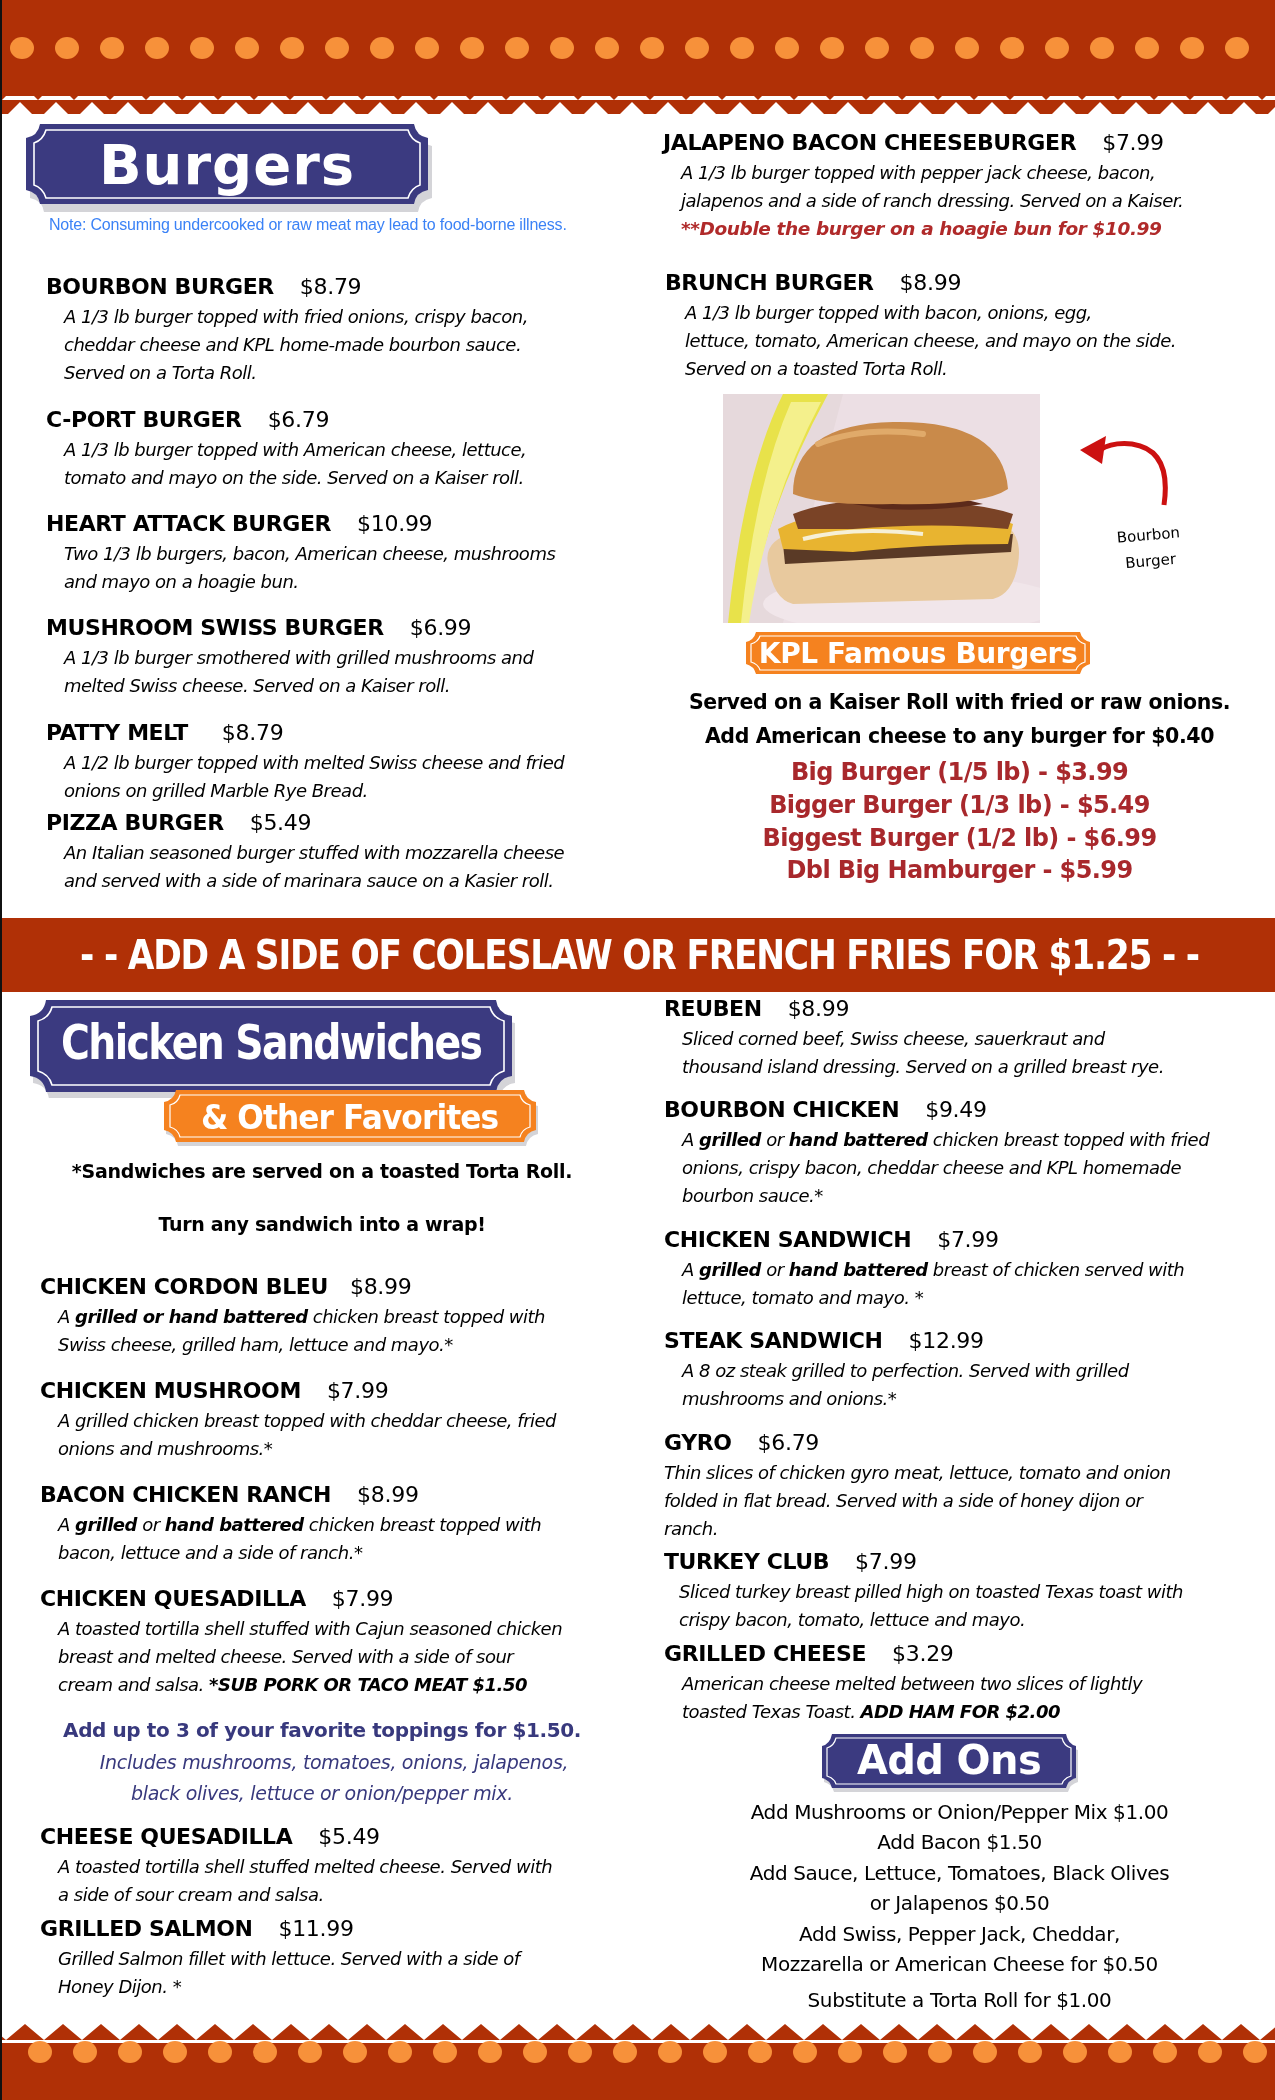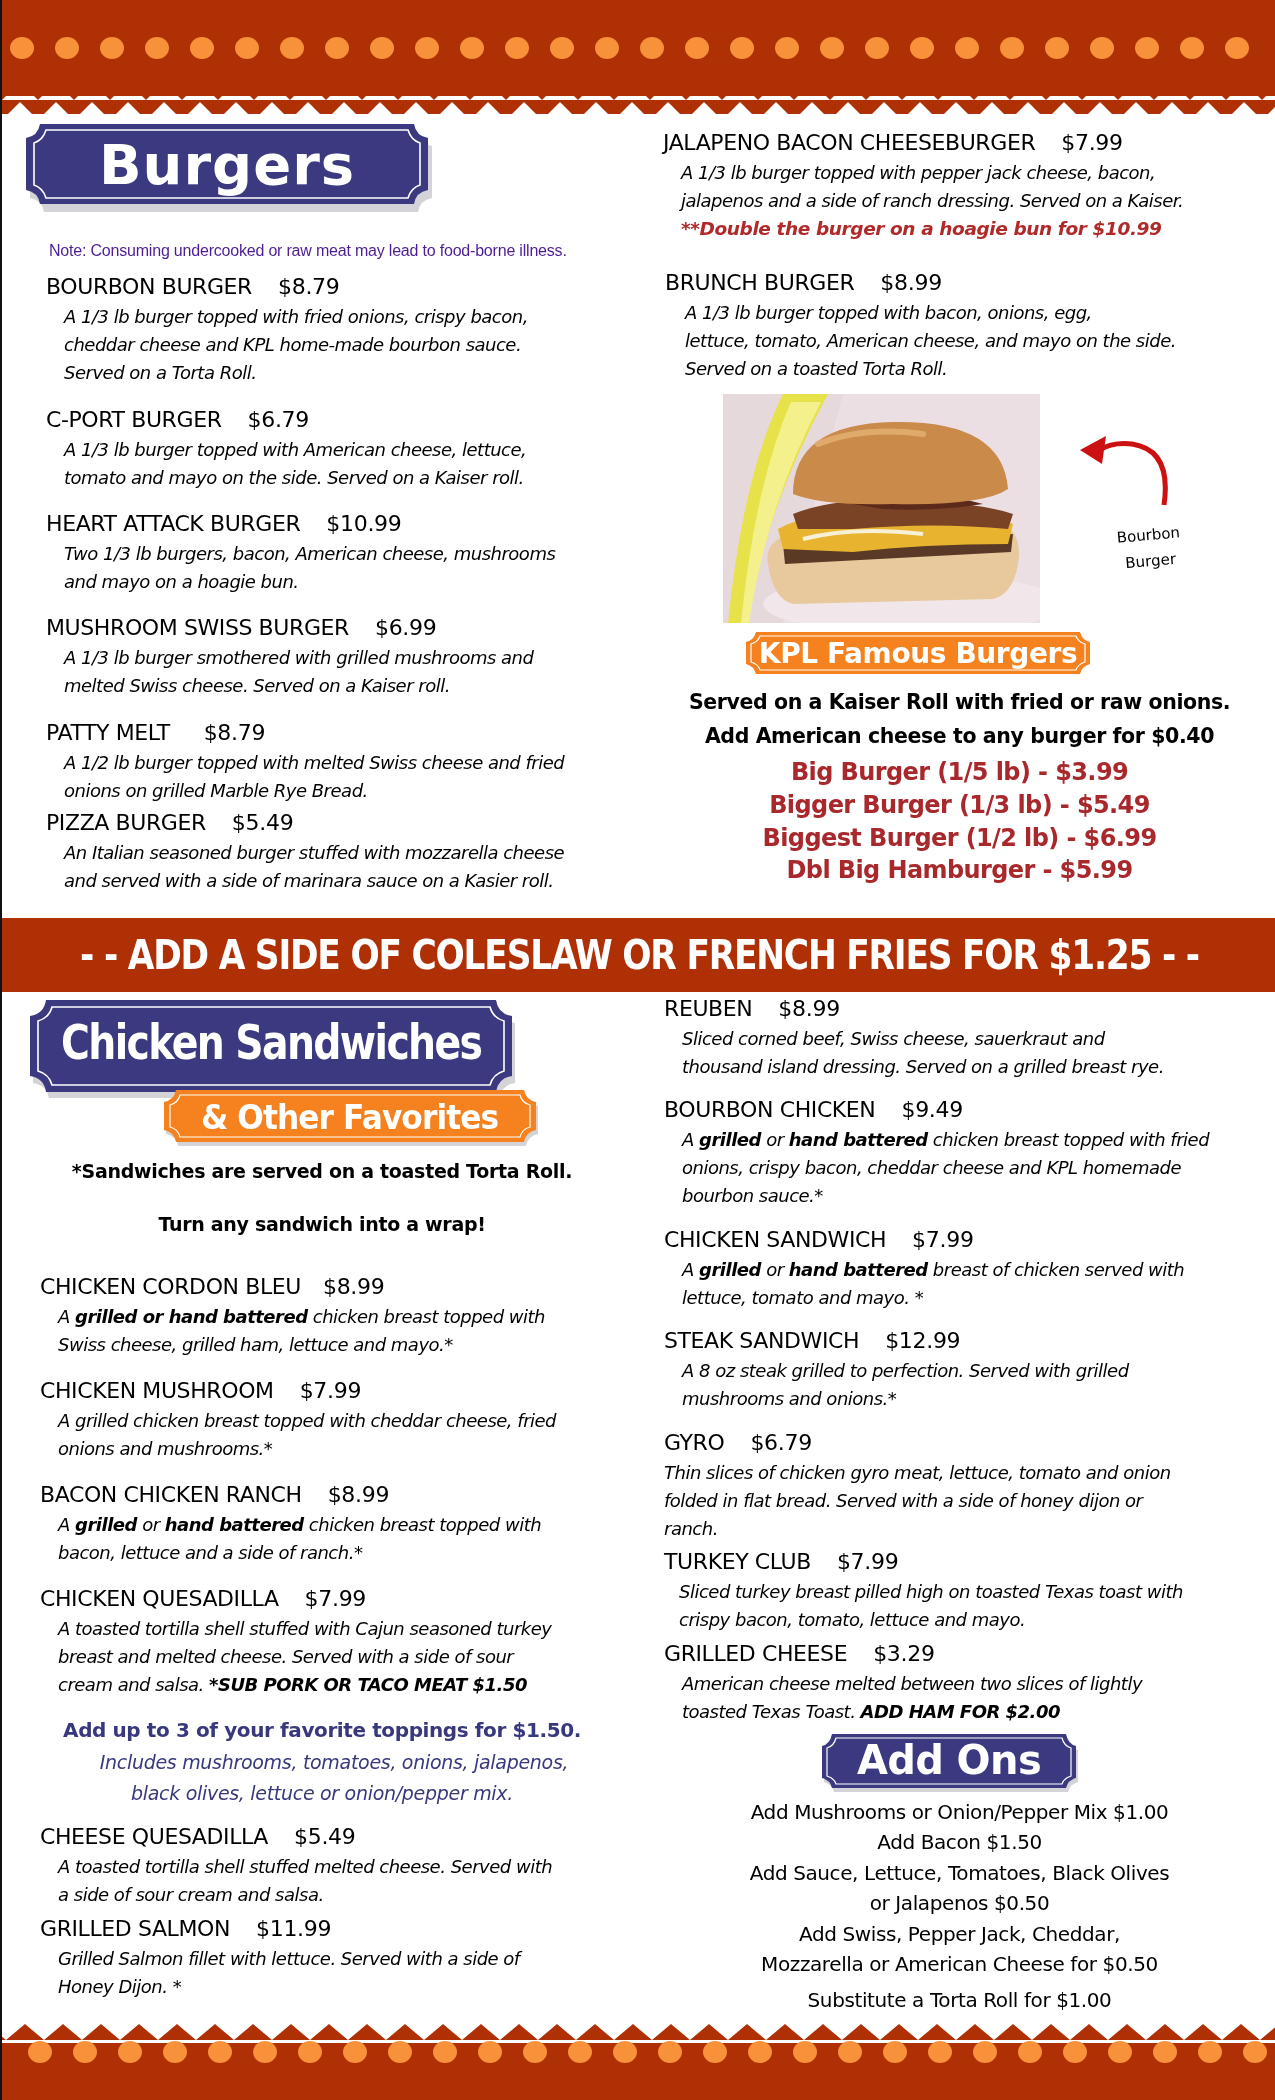--- a/index.html
+++ b/index.html
@@ -11,25 +11,25 @@
   .band { position: absolute; left: 0; width: 1275px; }
   .band svg { display: block; }
   .band-top { top: 0; height: 114px; }
   .band-bottom { top: 2020px; height: 80px; }
 
   
   .sign { position: absolute; display: flex; align-items: center; justify-content: center; color: #fff; }
   .sign svg { position: absolute; left: 0; top: 0; width: 100%; height: 100%; }
   .sign span { position: relative; z-index: 1; font-family: "DejaVu Sans", sans-serif; font-weight: bold; white-space: nowrap; }
 
-  .note { position: absolute; left: 47px; top: 242px; font-size: 16px; color: #4c1d95; font-family: "Liberation Sans", sans-serif; letter-spacing: -0.2px; }
+  .note { position: absolute; left: 47px; top: 216px; font-size: 16px; color: #3b82f6; font-family: "Liberation Sans", sans-serif; letter-spacing: -0.2px; }
 
   .item { position: absolute; }
   .item .head { display: flex; align-items: baseline; white-space: nowrap; }
-  .item .name { font-family: "DejaVu Sans", sans-serif; font-weight: normal; font-size: 22px; letter-spacing: -0.4px; }
+  .item .name { font-family: "DejaVu Sans", sans-serif; font-weight: bold; font-size: 22px; letter-spacing: -0.4px; }
   .item .price { font-family: "DejaVu Sans", sans-serif; font-size: 22px; margin-left: 26px; letter-spacing: -0.3px; }
   .item .desc { font-family: "DejaVu Sans", sans-serif; font-style: italic; font-size: 18px; line-height: 28px; margin-top: 4px; letter-spacing: -0.5px; }
   .item .desc b { font-weight: bold; }
   .item .extra { font-family: "DejaVu Sans", sans-serif; font-style: italic; font-weight: bold; font-size: 18.5px; color: #b02a2a; line-height: 28px; letter-spacing: -0.4px; }
 
   .photo { position: absolute; left: 721px; top: 394px; width: 317px; height: 229px; overflow: hidden; background: #efe3e6; }
   .photo svg { width: 100%; height: 100%; display: block; }
 
   .arrow { position: absolute; left: 1070px; top: 430px; width: 100px; height: 80px; }
   .callout { position: absolute; left: 1105px; top: 522px; width: 85px; text-align: center; font-family: "DejaVu Sans", sans-serif; font-size: 15px; line-height: 26px; transform: rotate(-5deg); }
@@ -296,21 +296,21 @@
       <div>bacon, lettuce  and a side of ranch.*</div>
     </div>
   </div>
 
   <div class="item" style="left:38px; top:1586px;">
     <div class="head">
         <span class="name">CHICKEN QUESADILLA</span>
         <span class="price">$7.99</span>
       </div>
     <div class="desc" style="padding-left:18px;">
-      <div>A toasted tortilla shell stuffed with Cajun seasoned turkey</div>
+      <div>A toasted tortilla shell stuffed with Cajun seasoned chicken</div>
         <div>breast and melted cheese.  Served with a side of sour</div>
       <div><span>cream and salsa.  </span><b>*SUB PORK OR TACO MEAT $1.50</b></div>
     </div>
   </div>
 
   <div class="centered toppings-head" style="left:0; width:640px; top:1718px;">Add up to 3 of your favorite toppings for $1.50.</div>
   <div class="centered toppings-body" style="left:12px; width:640px; top:1747px;">Includes mushrooms, tomatoes, onions, jalapenos,</div>
   <div class="centered toppings-body" style="left:0; width:640px; top:1778px;">black olives, lettuce or onion/pepper mix.</div>
 
   <div class="item" style="left:38px; top:1824px;">

